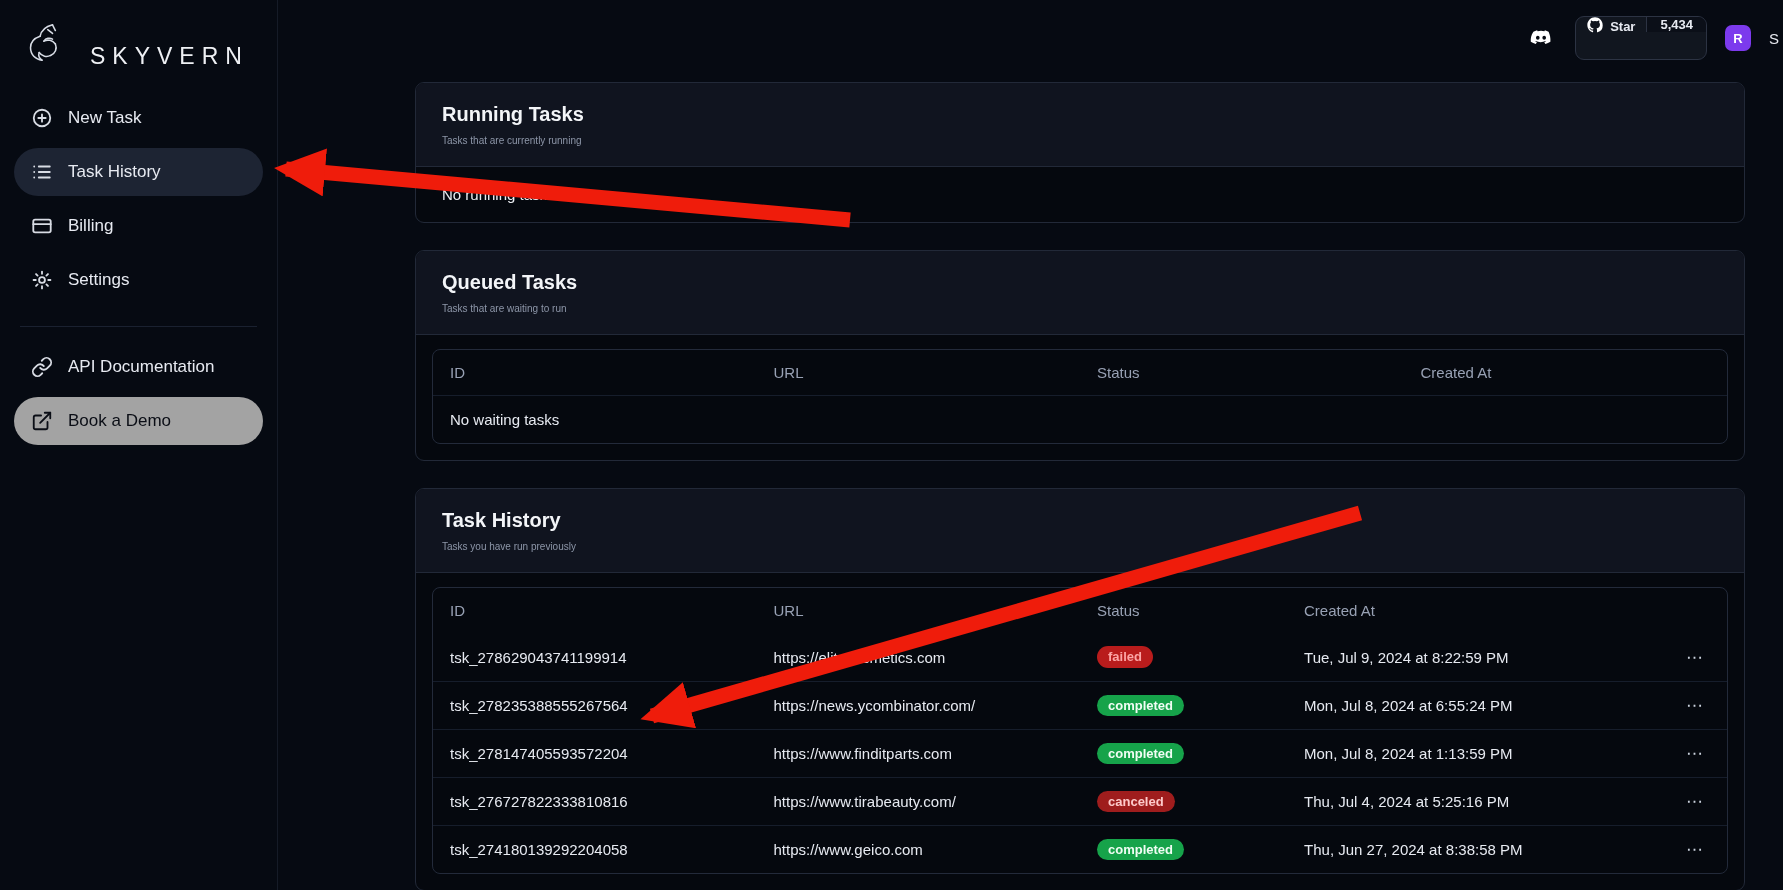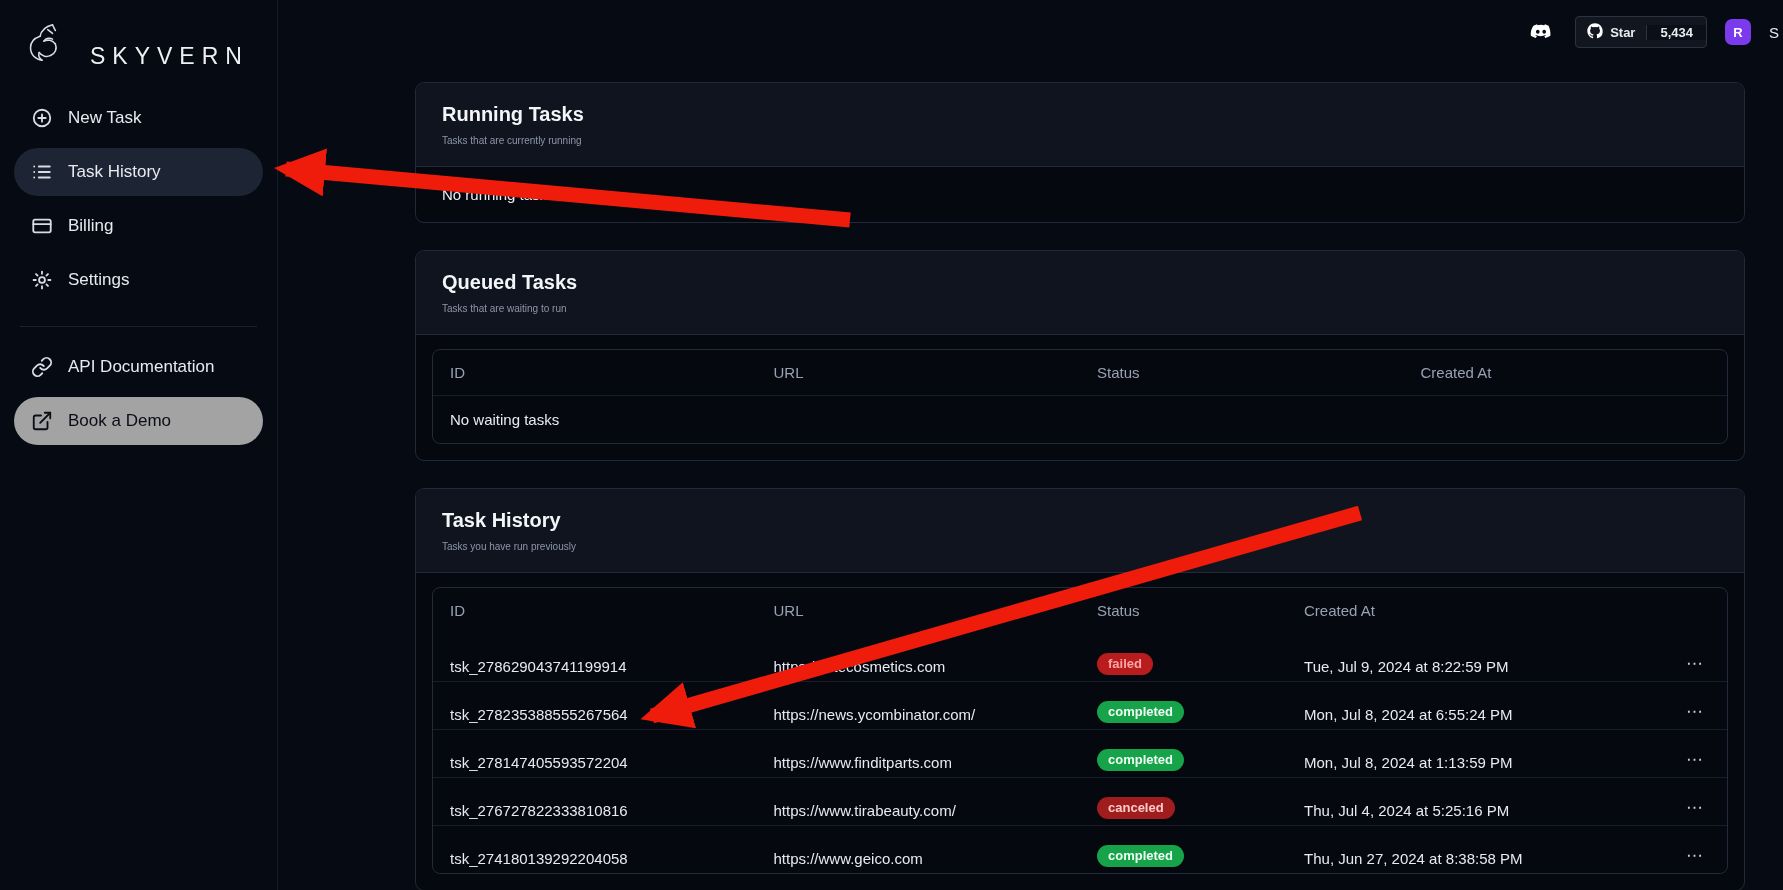--- a/index.html
+++ b/index.html
@@ -34,22 +34,22 @@
 
   
   .main { flex:1; position:relative; overflow:hidden; }
   .topbar {
     position:absolute; top:16px; left:0; right:0;
     display:flex; justify-content:flex-end; align-items:center; gap:18px;
     padding-right:4px;
   }
   .discord-btn { width:32px; height:32px; display:flex; align-items:center; justify-content:center; cursor:pointer; }
   .gh {
-    display:flex; align-items:center; height:32px;
-    border:1px solid #2c3343; border-radius:4px; overflow:hidden;
+    display:flex; align-items:flex-start; height:44px;
+    border:1px solid #2c3343; border-radius:9px; overflow:hidden;
     background:#11161f; font-size:13px; font-weight:700; cursor:pointer;
   }
   .gh-left { display:flex; align-items:center; gap:7px; padding:0 11px; }
   .gh-count { display:flex; align-items:center; padding:0 13px; border-left:1px solid #2c3343; background:#0b0f18; }
   .avatar {
     width:26px; height:26px; border-radius:7px; background:#7c3aed;
     display:flex; align-items:center; justify-content:center;
     font-size:13px; font-weight:700; color:#fff; cursor:pointer;
   }
   .user-text { font-size:15px; color:#e7eaf1; white-space:nowrap; }
@@ -62,21 +62,21 @@
   .card-title { font-size:20px; font-weight:700; color:#f3f5f8; }
   .card-subtitle { font-size:10px; color:#8d96a8; margin-top:9px; }
   .card-body { padding:14px 16px 16px 16px; }
   .card-body.simple { padding:19px 26px; }
   .empty-text { font-size:15px; color:#eceef3; }
 
   .table-wrapper { border:1px solid #232a3a; border-radius:8px; overflow:hidden; }
   .trow { display:flex; align-items:center; min-height:48px; border-top:1px solid #161d2b; font-size:15px; }
   .trow:first-child { border-top:none; }
   .trow.thead { color:#98a1b4; min-height:45px; }
-  .trow.clickable { cursor:pointer;align-items:flex-end; }
+  .trow.clickable { cursor:pointer; }
   .cell { padding:6px 17px; }
   .col-id { width:25%; }
   .col-url { width:25%; }
   .col-status { width:16%; }
   .col-date { flex:1; }
   .col-actions { width:64px; text-align:right; padding-right:24px; }
   .queued .col-status { width:25%; }
 
   .badge {
     display:inline-block; padding:3px 11px; border-radius:999px;

